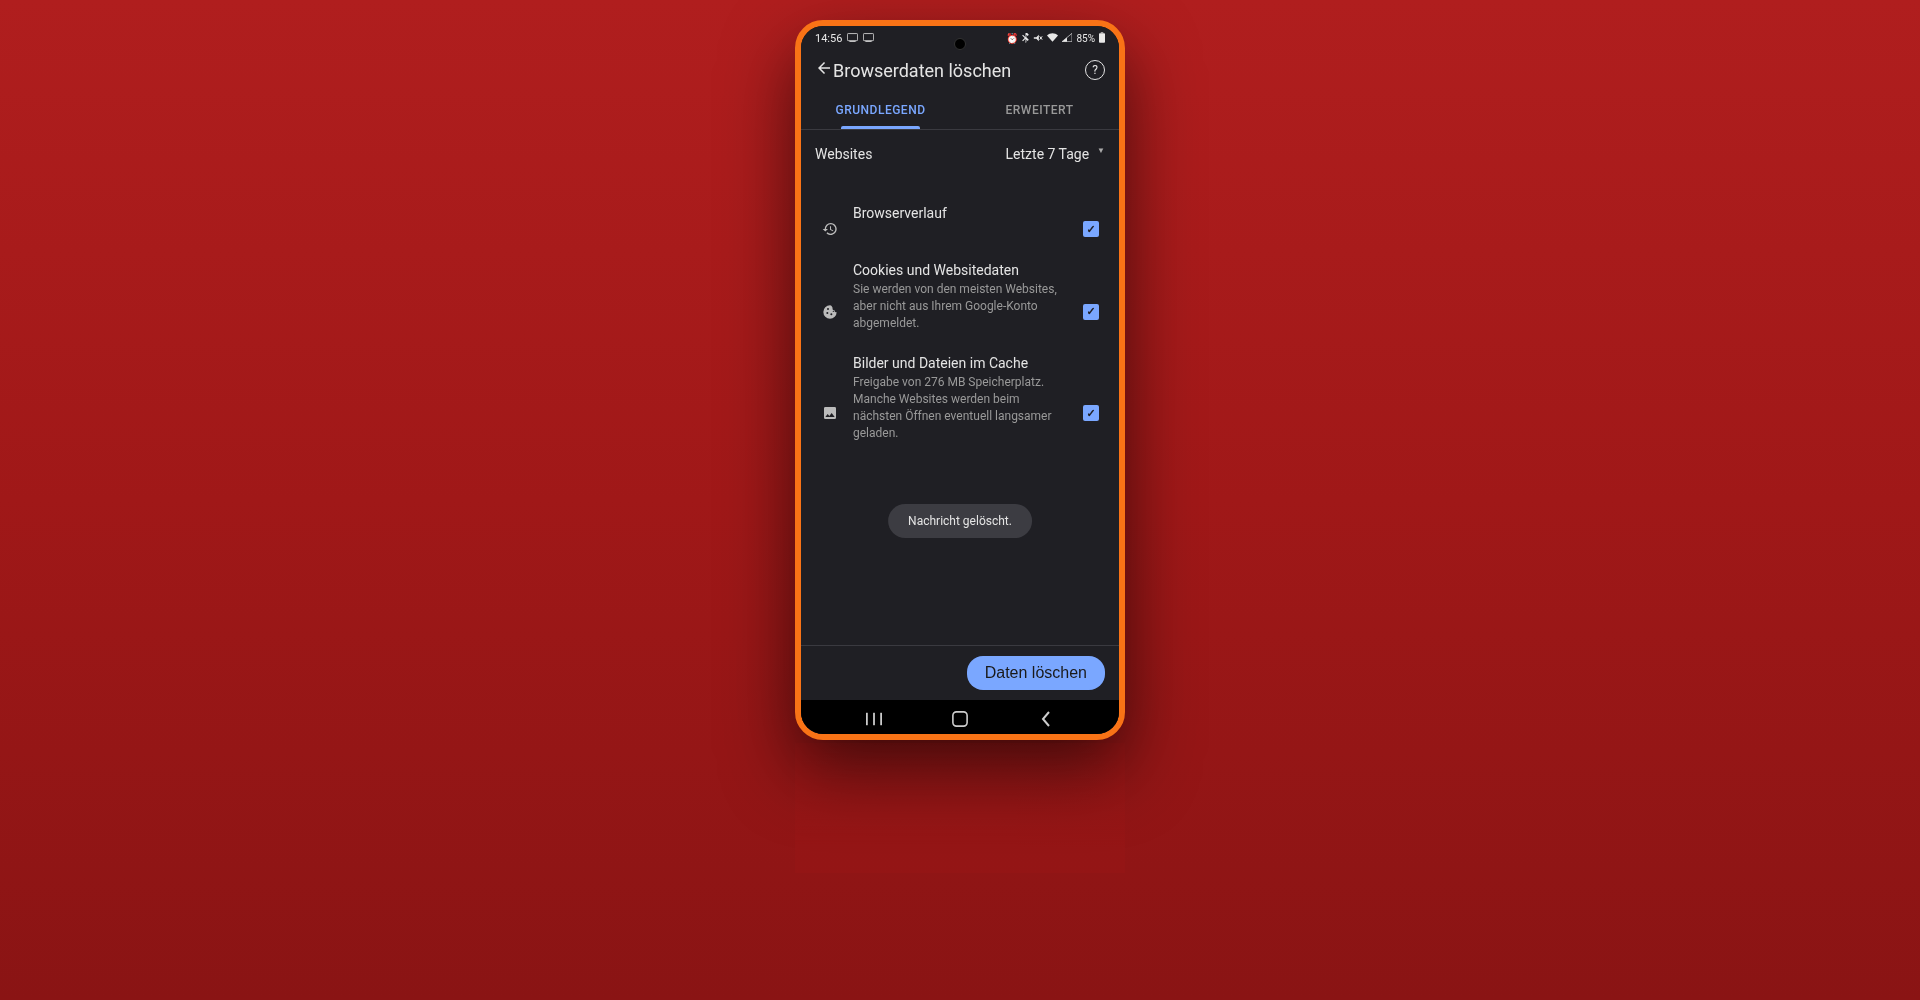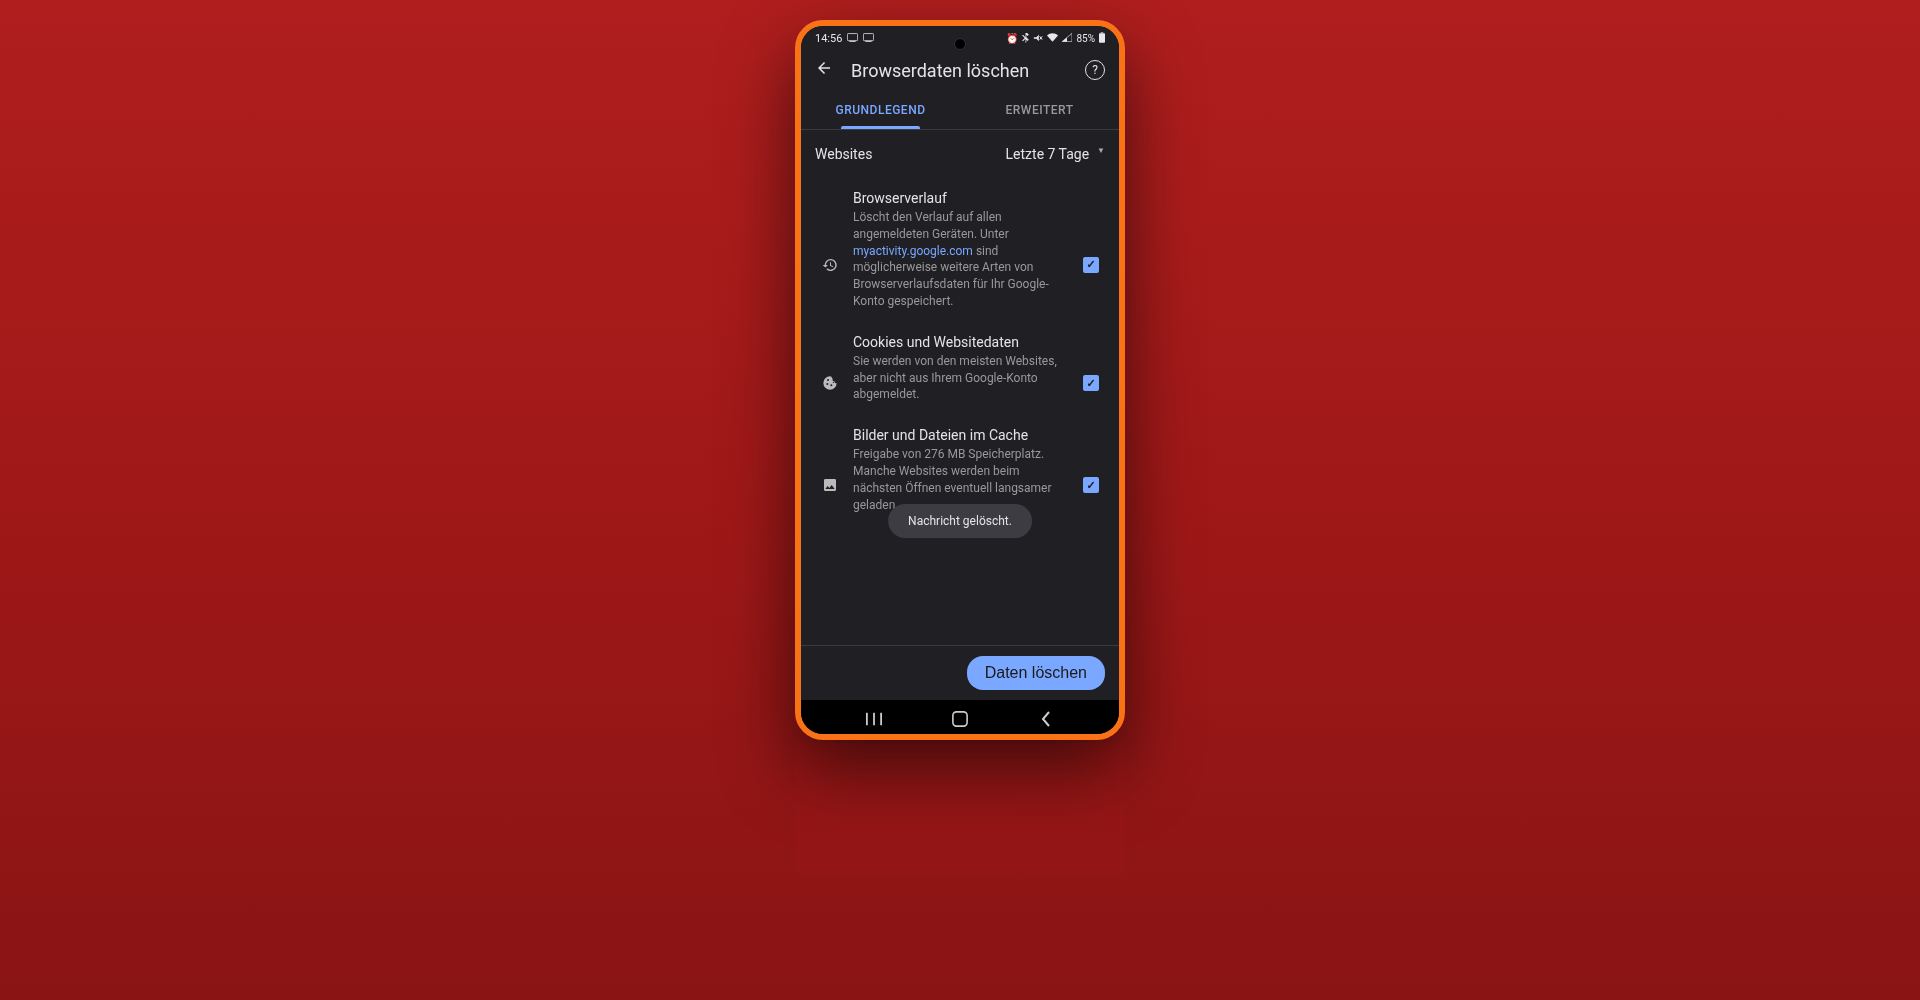--- a/index.html
+++ b/index.html
@@ -54,21 +54,20 @@
     padding: 6px 14px 4px;
     font-size: 11px;
     color: #e8e8e8;
   }
   .status-left { display: flex; align-items: center; gap: 5px; }
   .status-right { display: flex; align-items: center; gap: 4px; font-size: 10px; }
   .app-bar {
     display: flex;
     align-items: center;
     padding: 10px 14px;
-    gap: 18px;
   }
   .back-arrow {
     font-size: 18px;
     color: #e4e4e4;
     cursor: pointer;
   }
   .app-title {
     flex: 1;
     font-size: 18px;
     font-weight: 400;
@@ -323,23 +322,20 @@
     <div class="content">
 
       <div class="option">
         <div class="option-icon">
           <svg width="16" height="16" viewBox="0 0 24 24" fill="#bbb">
                 <path d="M13 3a9 9 0 00-9 9H1l3.9 3.9L9 12H6a7 7 0 117 7c-1.9 0-3.6-.8-4.9-2l-1.4 1.4A9 9 0 1013 3zm-1 5v5l4.3 2.5.7-1.2-3.5-2.1V8H12z"></path>
               </svg>
         </div>
         <div class="option-body">
           <div class="option-title">Browserverlauf</div>
-          <div class="option-desc">
-            <span>Löscht den Verlauf auf allen angemeldeten Geräten. Unter </span><span class="option-link">myactivity.google.com</span><span> sind möglicherweise weitere Arten von Browserverlaufsdaten für Ihr Google-Konto gespeichert.</span>
-          </div>
         </div>
         <div class="checkbox">✓</div>
       </div>
 
       <div class="option">
         <div class="option-icon">
           <svg width="16" height="16" viewBox="0 0 24 24" fill="#bbb">
                 <path d="M12 2a10 10 0 000 20 10 10 0 0010-10c-2 1-4-1-3-3-2 1-4-1-3-3-1-2-2-4-4-4zm-3 7a1.5 1.5 0 110-3 1.5 1.5 0 010 3zm-1 6a1.5 1.5 0 110-3 1.5 1.5 0 010 3zm6 2a1.5 1.5 0 110-3 1.5 1.5 0 010 3zm3-5a1 1 0 110-2 1 1 0 010 2z"></path>
               </svg>
         </div>

